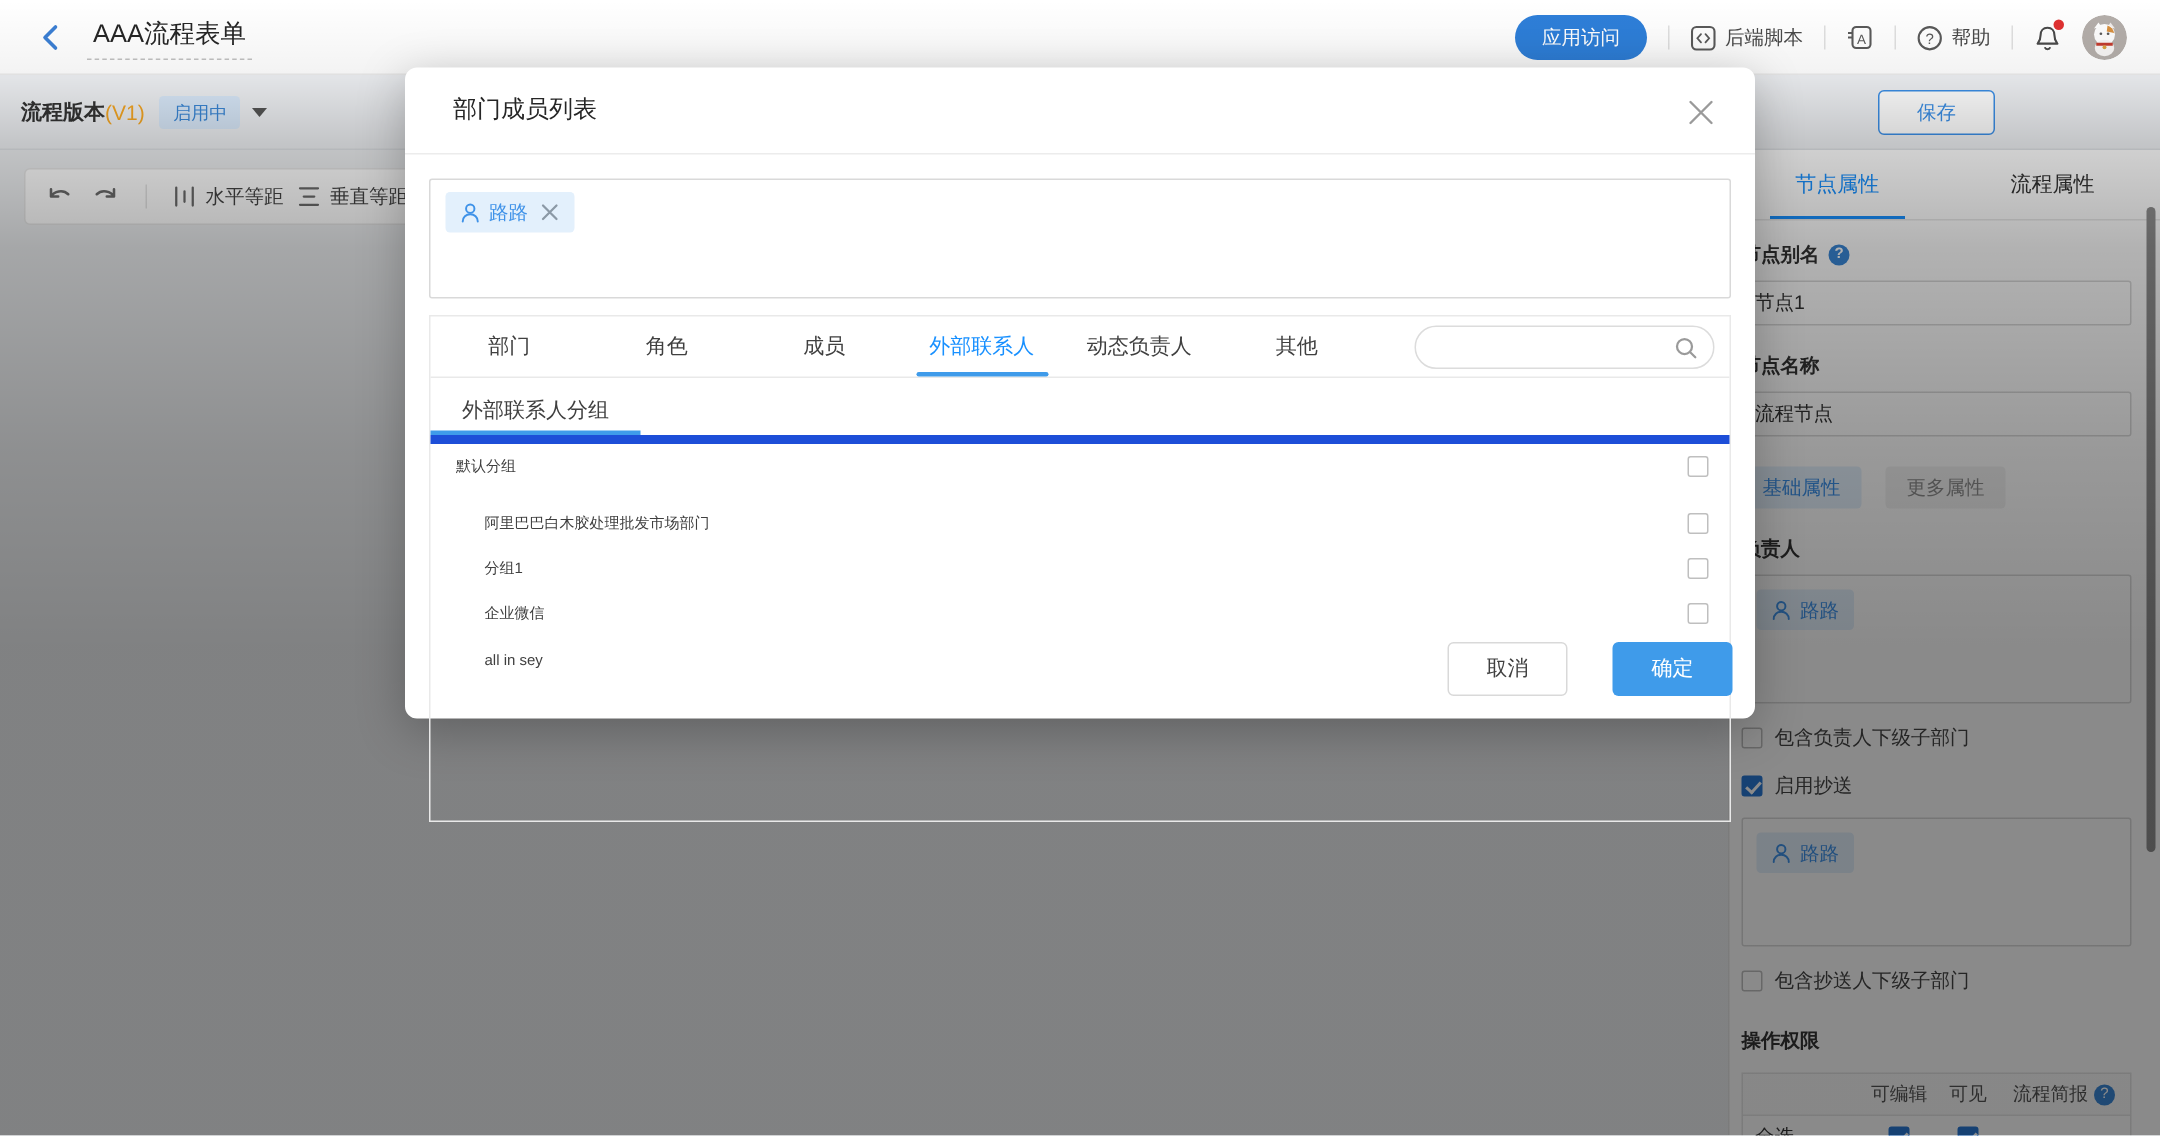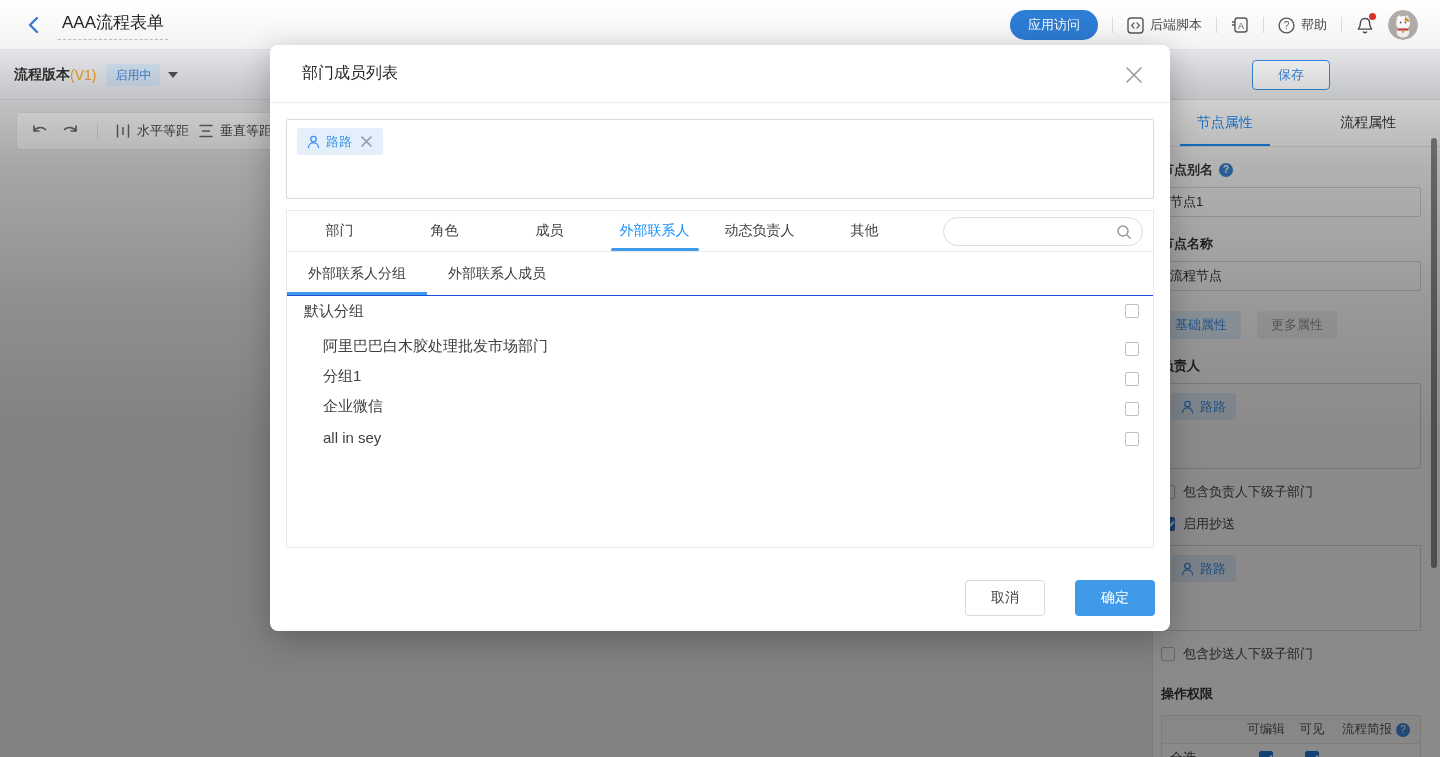--- a/index.html
+++ b/index.html
@@ -60,38 +60,38 @@
   .perm-row.head { border-bottom:1px solid #e6e6e6; color:#555; background:#fafafa; }
   .perm-cell { display:flex; justify-content:center; align-items:center; gap:4px; }
   .perm-name { padding-left:8px; color:#333; font-size:13px; }
   .panel-scrollbar { position:absolute; right:3px; top:38px; width:6px; height:430px; background:#8f8f8f; border-radius:3px; }
 
   
   .mask { position:absolute; inset:0; z-index:50; pointer-events:none;
     background:linear-gradient(180deg, rgba(0,0,0,0) 0px, rgba(0,0,0,0.05) 52px, rgba(0,0,0,0.18) 96px, rgba(0,0,0,0.30) 165px, rgba(0,0,0,0.40) 300px, rgba(0,0,0,0.46) 430px, rgba(0,0,0,0.46) 100%); }
 
   
-  .modal { position:absolute; left:270px; top:45px; width:900px; height:586px; background:#fff; border-radius:8px; box-shadow:0 8px 32px rgba(0,0,0,0.25); z-index:100; }
+  .modal { position:absolute; left:270px; top:45px; width:900px; height:434px; background:#fff; border-radius:8px; box-shadow:0 8px 32px rgba(0,0,0,0.25); z-index:100; }
   .modal-head { height:58px; border-bottom:1px solid #ececec; display:flex; align-items:center; padding:0 32px; }
   .modal-title { font-size:16px; color:#262626; }
   .modal-close { position:absolute; right:26px; top:20px; cursor:pointer; }
   .sel-box { position:absolute; left:16px; top:74px; width:868px; height:80px; border:1px solid #d9d9d9; border-radius:2px; padding:8px 10px; }
   .tag-close { cursor:pointer; margin-left:2px; }
   .picker { position:absolute; left:16px; top:165px; width:868px; height:338px; border:1px solid #e9e9e9; }
   .m-tabs { display:flex; height:41px; border-bottom:1px solid #e9e9e9; position:relative; }
   .m-tab { width:105px; text-align:center; line-height:39px; font-size:14px; color:#404040; position:relative; cursor:pointer; }
   .m-tab.active { color:#1890ff; }
   .m-tab.active::after { content:""; position:absolute; left:50%; transform:translateX(-50%); bottom:0; width:88px; height:3px; border-radius:2px; background:#3f9bea; }
   .m-search { position:absolute; right:10px; top:6px; width:200px; height:29px; border:1px solid #dcdcdc; border-radius:15px; display:flex; align-items:center; padding:0 10px 0 14px; background:#fff; }
   .m-search input { border:none; outline:none; flex:1; font-size:13px; font-family:inherit; min-width:0; }
-  .m-subtabs { display:flex; height:44px; border-bottom:1px solid #1d4ed8; }
+  .m-subtabs { display:flex; height:44px; border-bottom:6px solid #1d4ed8;gap:20px; }
   .m-subtab { padding:0 18px; min-width:140px; text-align:center; line-height:42px; font-size:14px; color:#404040; position:relative; cursor:pointer; }
   .m-subtab.active::after { content:""; position:absolute; left:0; bottom:0; width:100%; height:3px; background:#3f9bea; }
   .m-list { height:252px; overflow:hidden; }
-  .m-row { height:30px; display:flex; align-items:center; padding:0 14px 0 17px; font-size:15px; color:#3f3f3f; }
+  .m-row { height:30px; display:flex; align-items:center; padding:0 14px 0 17px; font-size:10px; color:#3f3f3f; }
   .m-row.indent { padding-left:36px;align-items:flex-end; }
   .m-row .spacer { flex:1; }
   .modal-footer { position:absolute; right:15px; bottom:15px; display:flex; }
   .btn-cancel { width:80px; height:36px; background:#fff; border:1px solid #d9d9d9; border-radius:4px; font-size:14px; color:#404040; cursor:pointer; }
   .btn-ok { width:80px; height:36px; background:#3f9bea; border:none; border-radius:4px; font-size:14px; color:#fff; cursor:pointer;margin-left:30px; }
 </style>
 </head>
 <body>
 
 <div class="header">
@@ -309,21 +309,20 @@
       <div class="m-search">
         <input placeholder="" style="">
         <svg width="16" height="16" viewBox="0 0 16 16">
             <circle cx="7" cy="7" r="5" fill="none" stroke="#9a9a9a" stroke-width="1.5"></circle>
             <path d="M10.8 10.8 L14.2 14.2" stroke="#9a9a9a" stroke-width="1.5" stroke-linecap="round"></path>
           </svg>
       </div>
     </div>
     <div class="m-subtabs">
       <div class="m-subtab active">外部联系人分组</div>
-      <div class="m-subtab">外部联系人成员</div>
     </div>
     <div class="m-list">
       <div class="m-row">
         <span>默认分组</span>
           <span class="spacer"></span>
         <span class="cb"></span>
       </div>
       <div class="m-row indent">
         <span>阿里巴巴白木胶处理批发市场部门</span>
           <span class="spacer"></span>

